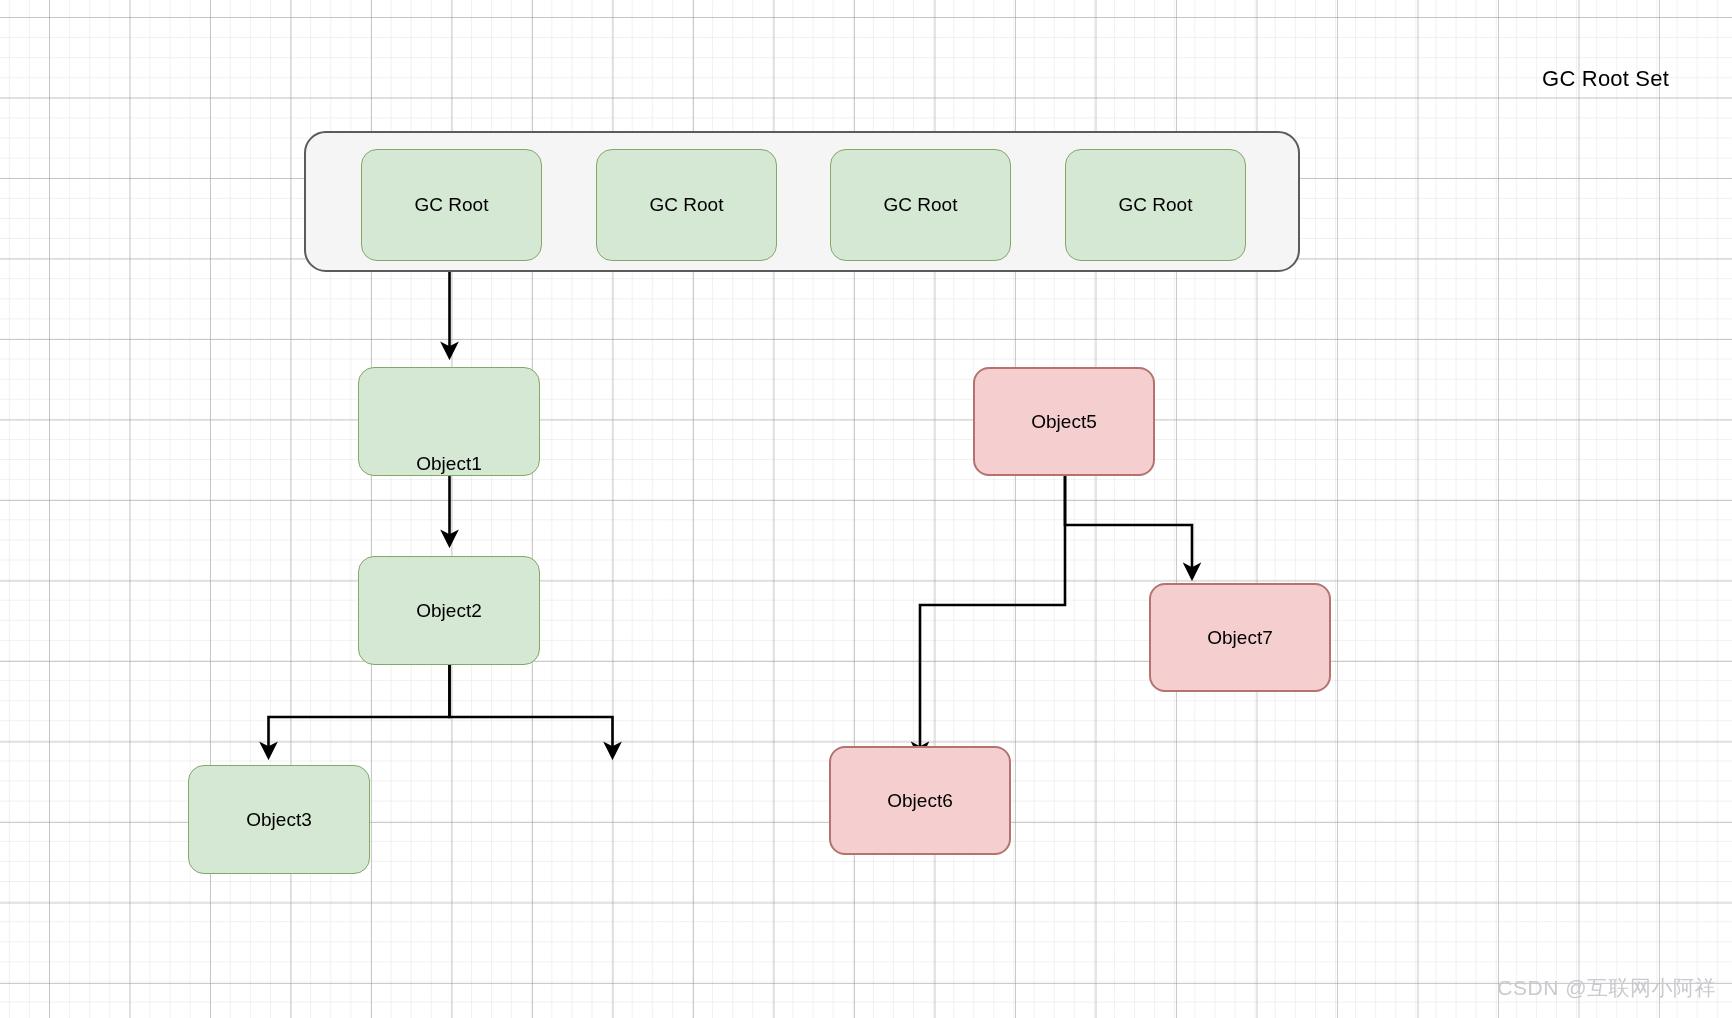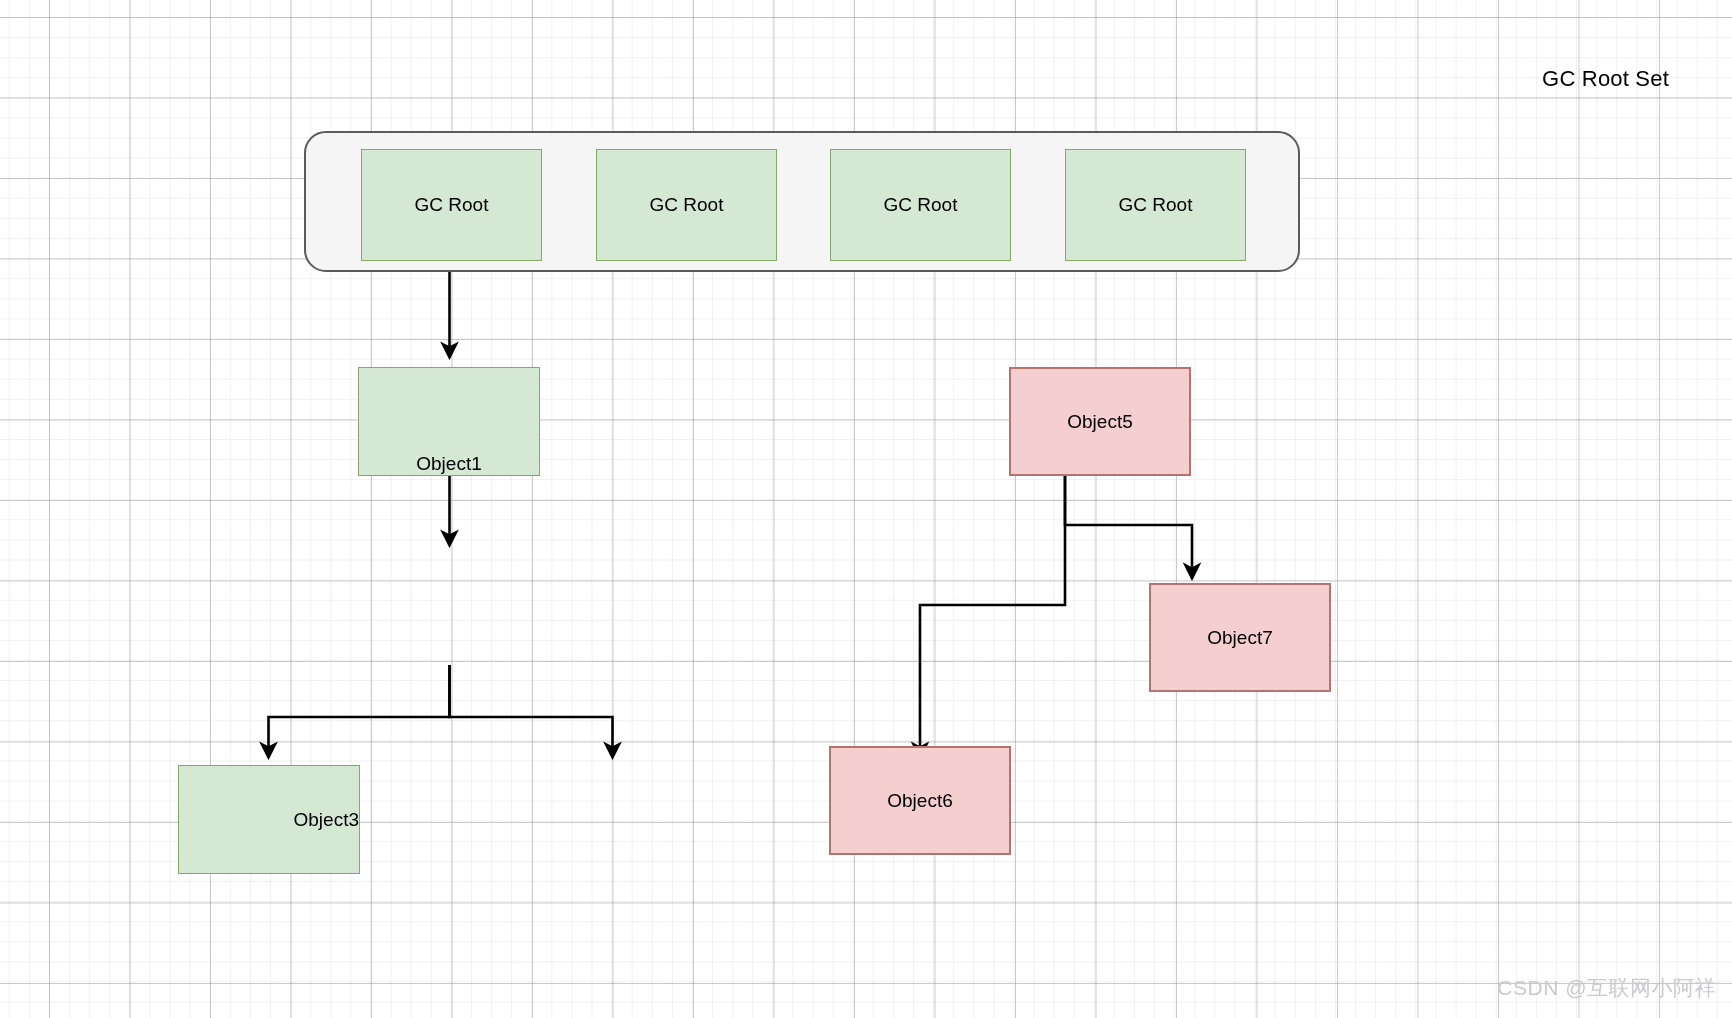--- a/index.html
+++ b/index.html
@@ -62,20 +62,21 @@
   
   .node {
     position: absolute;
     box-sizing: border-box;
     display: flex;
     align-items: center;
     justify-content: center;
     font-size: 19px;
     color: #000000;
     white-space: nowrap;
+    border-radius: 16px;
   }
 
   .node.green {
     background: #d5e8d4;
     border: 1.6px solid #85a868;
   }
 
   .node.red {
     background: #f5cfcf;
     border: 2px solid #b5736f;
@@ -142,27 +143,30 @@
     </div>
     <div class="node green" style="left:759px; top:16px; width:181px; height:112px;">
       <span>GC Root</span>
     </div>
   </div>
 
   <div class="node green" style="left:358px; top:367px; width:182px; height:109px;align-items:flex-end;">
     <span>Object1</span>
   </div>
 
+  <div class="node green" style="left:358px; top:556px; width:182px; height:109px;">
+    <span>Object2</span>
+  </div>
 
-  <div class="node green" style="left:178px; top:765px; width:182px; height:109px;justify-content:flex-end;">
+  <div class="node green" style="left:188px; top:765px; width:182px; height:109px;">
     <span>Object3</span>
   </div>
 
 
-  <div class="node red" style="left:973px; top:367px; width:182px; height:109px;margin-left:36px;">
+  <div class="node red" style="left:973px; top:367px; width:182px; height:109px;">
     <span>Object5</span>
   </div>
 
   <div class="node red" style="left:1101px; top:583px; width:182px; height:109px;margin-left:48px;">
     <span>Object7</span>
   </div>
 
   <div class="node red" style="left:829px; top:746px; width:182px; height:109px;">
     <span>Object6</span>
   </div>

